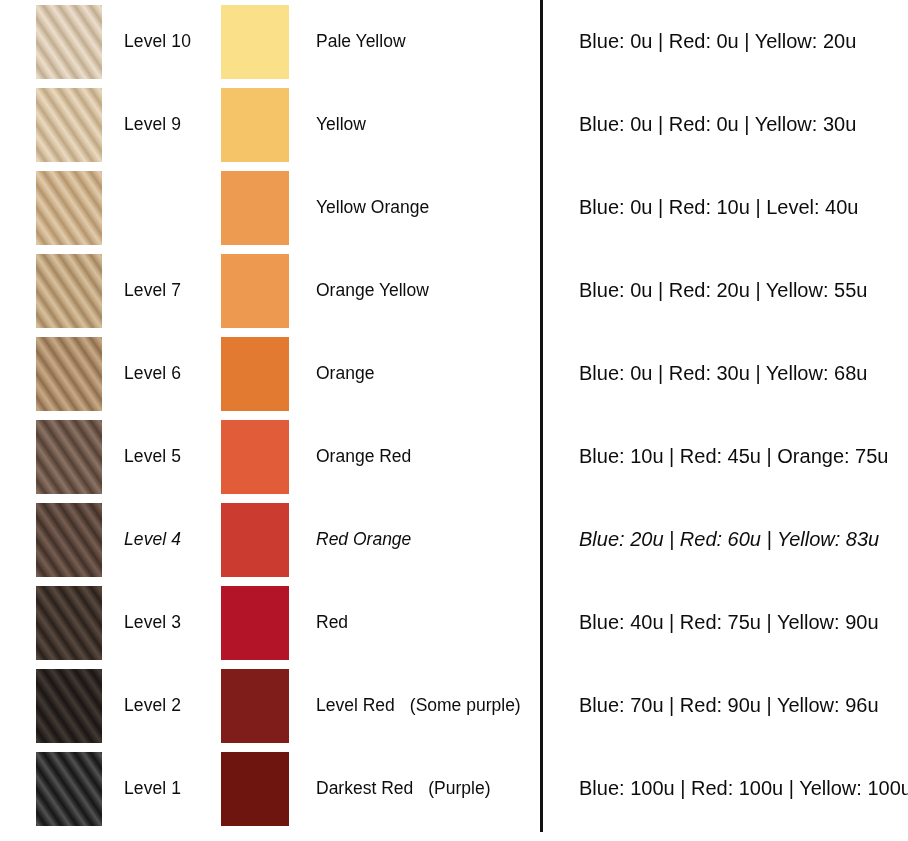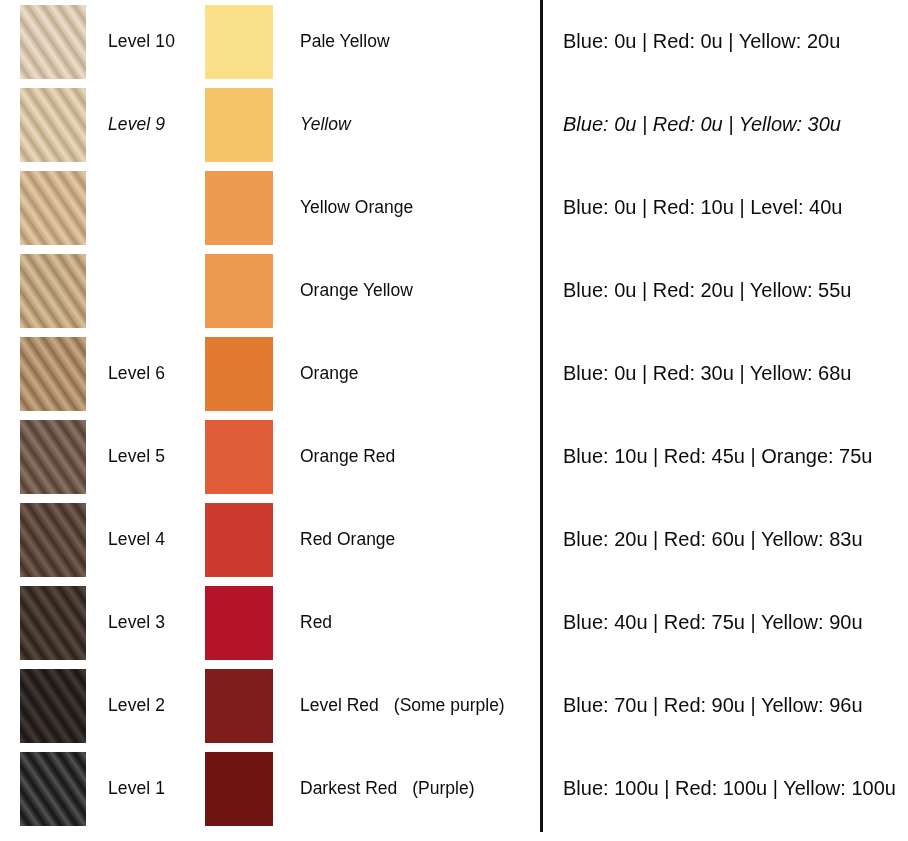--- a/index.html
+++ b/index.html
@@ -18,21 +18,21 @@
 
   #chart {
     position: absolute;
     inset: 0;
     width: 908px;
     height: 841px;
   }
 
   .row {
     position: absolute;
-    left: 0;
+    left: 16px;
     width: 776px;
     height: 83px;
     padding-left: 8px;
   }
 
   
   .hair-swatch {
     position: absolute;
     left: 20px;
     top: 5px;
@@ -120,21 +120,21 @@
       <div class="hair-swatch" style="background: rgb(216, 198, 174);">
         <div class="strands" style="background: repeating-linear-gradient(90deg, rgb(239, 227, 210) 0px, rgb(216, 198, 174) 3px, rgb(188, 168, 139) 6px, rgb(216, 198, 174) 9px, rgb(239, 227, 210) 13px); opacity: 0.85;"></div>
       </div>
       <div class="level-label">Level 10</div>
       <div class="tone-swatch" style="background: rgb(251, 224, 138);"></div>
       <div class="tone-name">
         <span>Pale Yellow</span>
       </div>
       <div class="units">Blue: 0u | Red: 0u | Yellow: 20u</div>
     </div>
-    <div class="row" style="top: 83px; font-style: italic;">
+    <div class="row" style="top: 83px;">
       <div class="hair-swatch" style="background: rgb(214, 192, 160);">
         <div class="strands" style="background: repeating-linear-gradient(90deg, rgb(237, 223, 198) 0px, rgb(214, 192, 160) 3px, rgb(185, 162, 126) 6px, rgb(214, 192, 160) 9px, rgb(237, 223, 198) 13px); opacity: 0.85;"></div>
       </div>
       <div class="level-label">Level 9</div>
       <div class="tone-swatch" style="background: rgb(245, 196, 105);"></div>
       <div class="tone-name">
         <span>Yellow</span>
       </div>
       <div class="units">Blue: 0u | Red: 0u | Yellow: 30u</div>
     </div>
@@ -145,20 +145,21 @@
       <div class="tone-swatch" style="background: rgb(238, 155, 82);"></div>
       <div class="tone-name">
         <span>Yellow Orange</span>
       </div>
       <div class="units">Blue: 0u | Red: 10u | Level: 40u</div>
     </div>
     <div class="row" style="top: 249px;">
       <div class="hair-swatch" style="background: rgb(192, 164, 126);">
         <div class="strands" style="background: repeating-linear-gradient(90deg, rgb(220, 198, 164) 0px, rgb(192, 164, 126) 3px, rgb(158, 129, 89) 6px, rgb(192, 164, 126) 9px, rgb(220, 198, 164) 13px); opacity: 0.85;"></div>
       </div>
+      <div class="level-label">Level 7</div>
       <div class="tone-swatch" style="background: rgb(238, 153, 80);"></div>
       <div class="tone-name">
         <span>Orange Yellow</span>
       </div>
       <div class="units">Blue: 0u | Red: 20u | Yellow: 55u</div>
     </div>
     <div class="row" style="top: 332px;">
       <div class="hair-swatch" style="background: rgb(172, 140, 104);">
         <div class="strands" style="background: repeating-linear-gradient(90deg, rgb(205, 175, 140) 0px, rgb(172, 140, 104) 3px, rgb(135, 103, 74) 6px, rgb(172, 140, 104) 9px, rgb(205, 175, 140) 13px); opacity: 0.85;"></div>
       </div>
@@ -173,21 +174,21 @@
       <div class="hair-swatch" style="background: rgb(110, 88, 74);">
         <div class="strands" style="background: repeating-linear-gradient(90deg, rgb(145, 120, 105) 0px, rgb(110, 88, 74) 3px, rgb(78, 59, 49) 6px, rgb(110, 88, 74) 9px, rgb(145, 120, 105) 13px); opacity: 0.85;"></div>
       </div>
       <div class="level-label">Level 5</div>
       <div class="tone-swatch" style="background: rgb(225, 93, 58);"></div>
       <div class="tone-name">
         <span>Orange Red</span>
       </div>
       <div class="units">Blue: 10u | Red: 45u | Orange: 75u</div>
     </div>
-    <div class="row" style="top: 498px;">
+    <div class="row" style="top: 498px; font-style: italic;">
       <div class="hair-swatch" style="background: rgb(91, 70, 60);">
         <div class="strands" style="background: repeating-linear-gradient(90deg, rgb(123, 98, 85) 0px, rgb(91, 70, 60) 3px, rgb(60, 44, 37) 6px, rgb(91, 70, 60) 9px, rgb(123, 98, 85) 13px); opacity: 0.85;"></div>
       </div>
       <div class="level-label">Level 4</div>
       <div class="tone-swatch" style="background: rgb(204, 59, 48);"></div>
       <div class="tone-name">
         <span>Red Orange</span>
       </div>
       <div class="units">Blue: 20u | Red: 60u | Yellow: 83u</div>
     </div>

